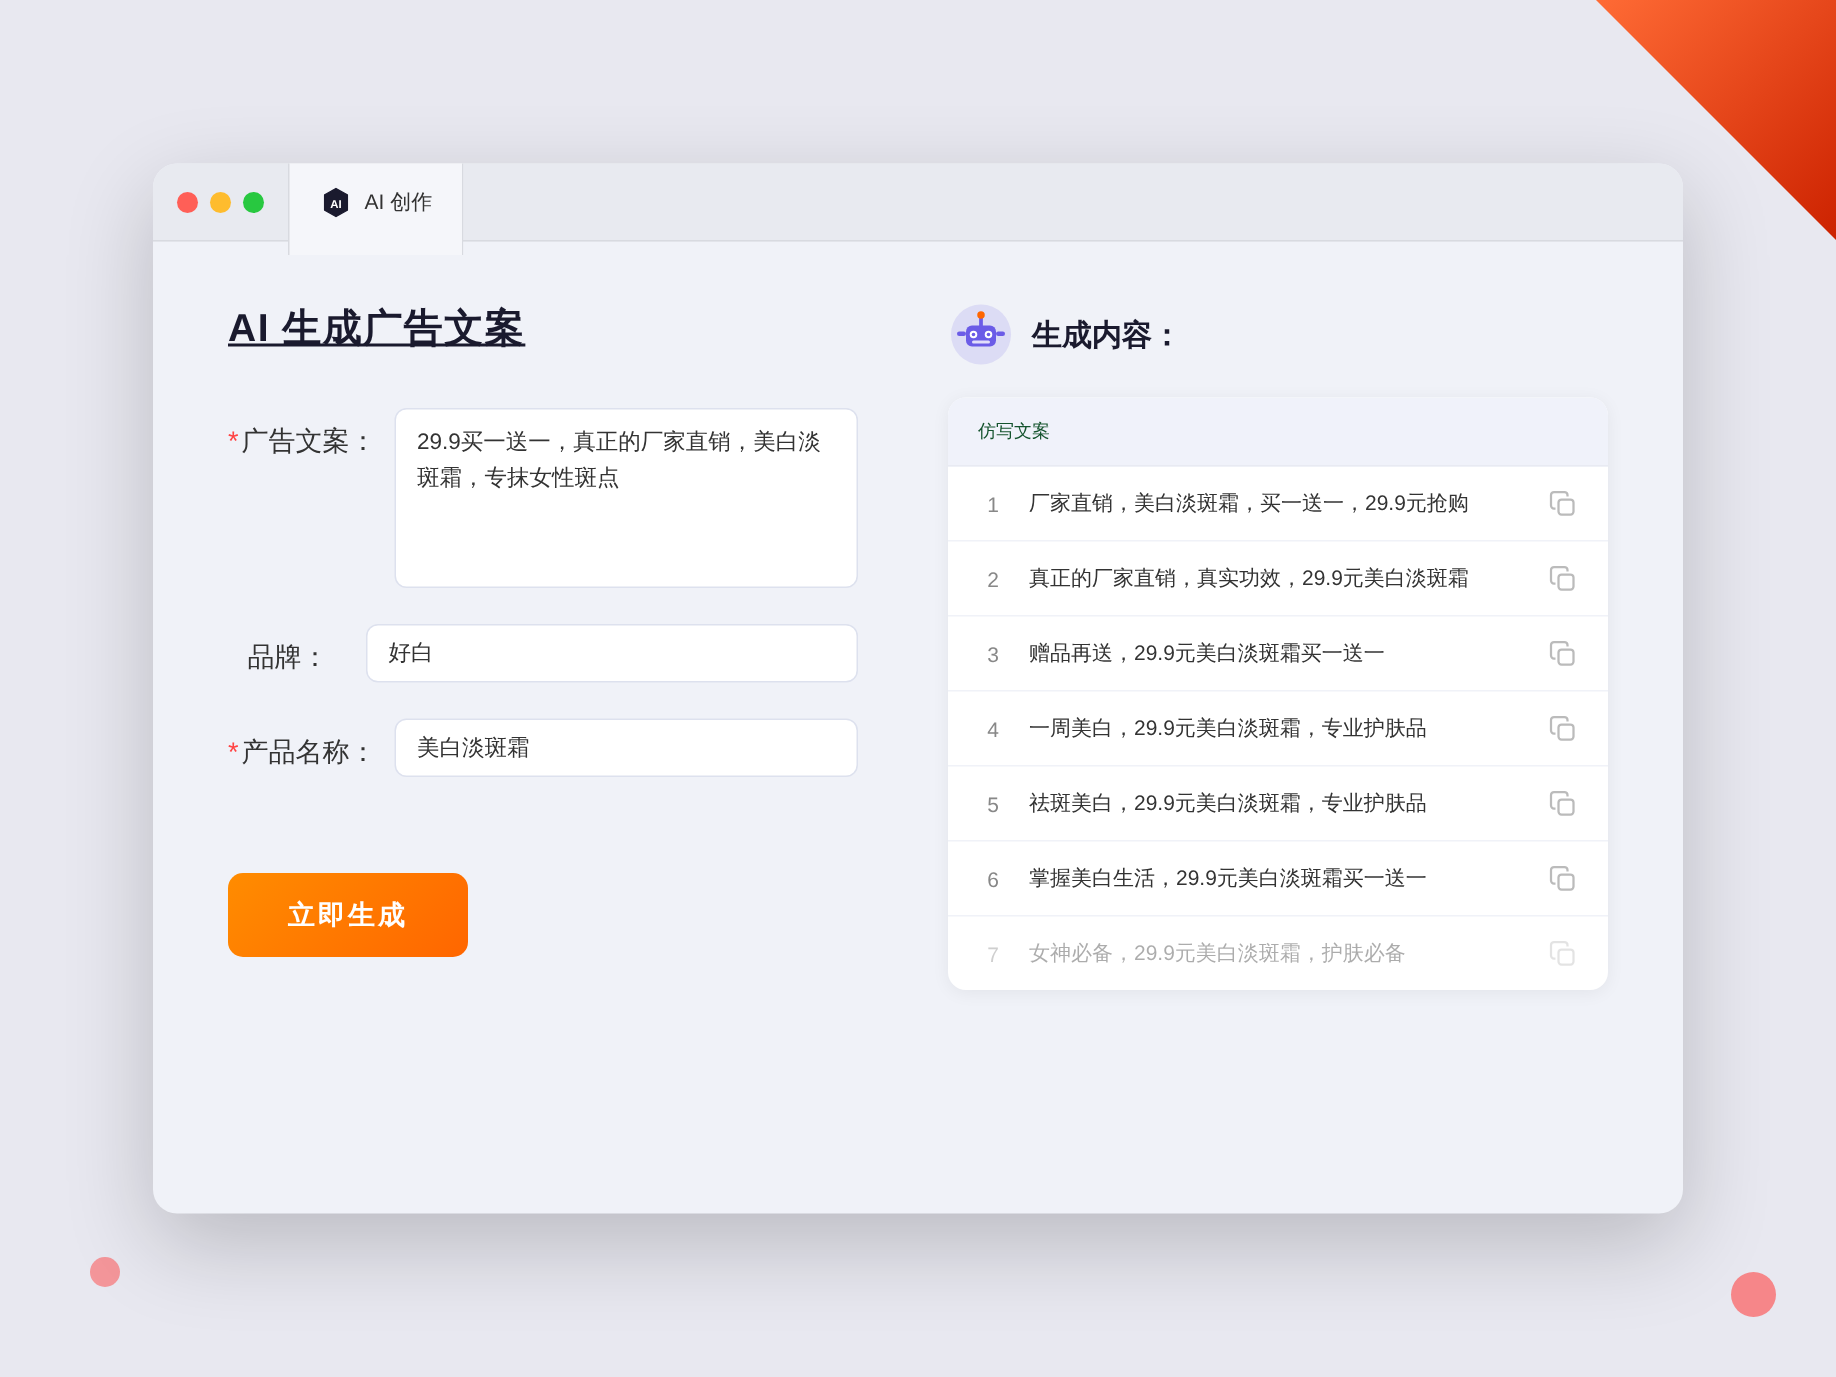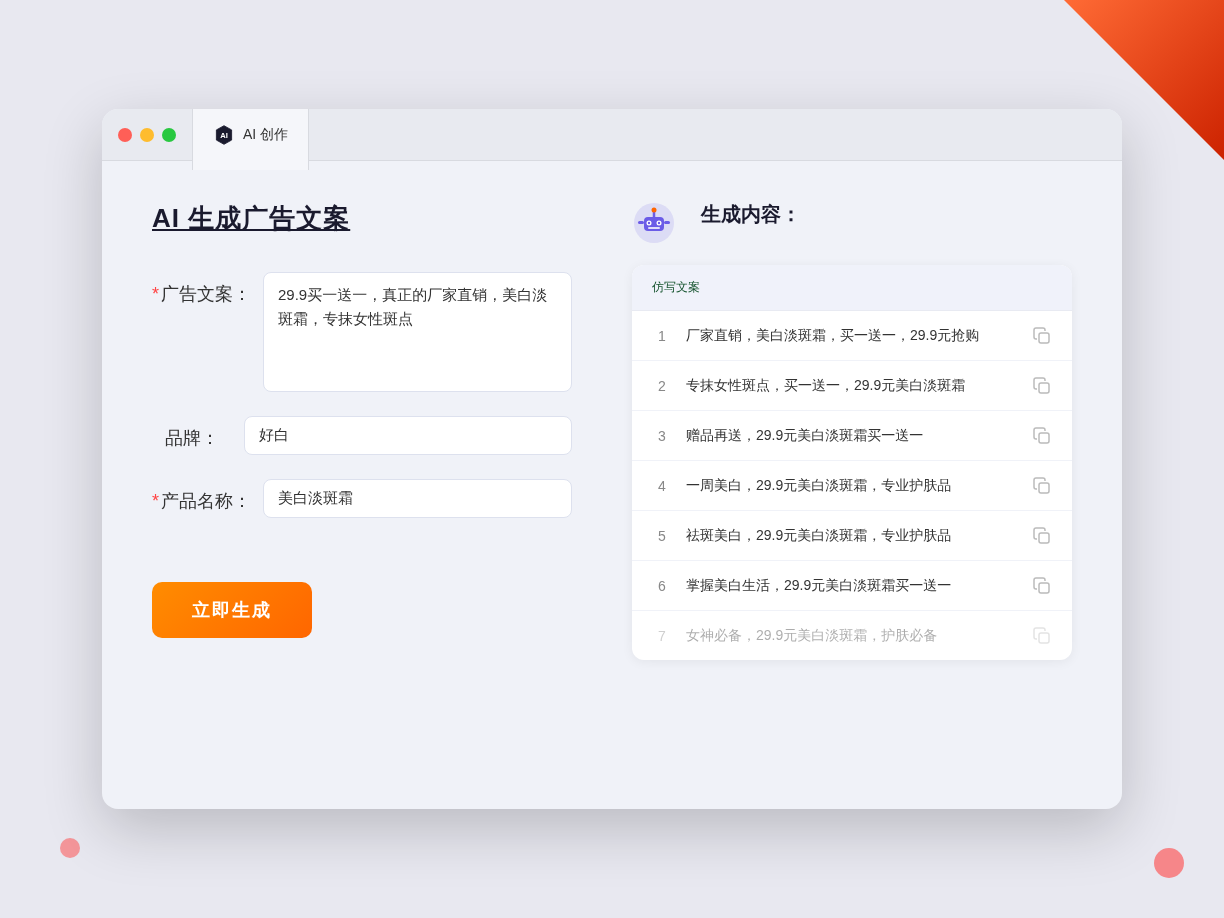--- a/index.html
+++ b/index.html
@@ -184,21 +184,22 @@
       text-align: right;
     }
 
     
     .right-panel {
       flex: 1;
     }
 
     .result-header {
       display: flex;
-      gap: 25px;
+      align-items: center;
+      gap: 12px;
       margin-bottom: 20px;
     }
 
     .robot-icon {
       width: 44px;
       height: 44px;
     }
 
     .result-title {
       font-size: 20px;
@@ -347,21 +348,21 @@
             <div class="result-row">
       <span class="row-number">1</span>
       <span class="row-text">厂家直销，美白淡斑霜，买一送一，29.9元抢购</span>
       <svg class="copy-icon" viewBox="0 0 20 20" fill="none" xmlns="http://www.w3.org/2000/svg">
         <rect x="7" y="7" width="10" height="10" rx="2" stroke="#bbb" stroke-width="1.5"></rect>
         <path d="M5 13H4a2 2 0 01-2-2V4a2 2 0 012-2h7a2 2 0 012 2v1" stroke="#bbb" stroke-width="1.5" fill="none"></path>
       </svg>
     </div>
             <div class="result-row">
       <span class="row-number">2</span>
-      <span class="row-text">专抹女性斑点，买一送一，29.9元美白淡斑霜</span>
+      <span class="row-text">真正的厂家直销，真实功效，29.9元美白淡斑霜</span>
       <svg class="copy-icon" viewBox="0 0 20 20" fill="none" xmlns="http://www.w3.org/2000/svg">
         <rect x="7" y="7" width="10" height="10" rx="2" stroke="#bbb" stroke-width="1.5"></rect>
         <path d="M5 13H4a2 2 0 01-2-2V4a2 2 0 012-2h7a2 2 0 012 2v1" stroke="#bbb" stroke-width="1.5" fill="none"></path>
       </svg>
     </div>
             <div class="result-row">
       <span class="row-number">3</span>
       <span class="row-text">赠品再送，29.9元美白淡斑霜买一送一</span>
       <svg class="copy-icon" viewBox="0 0 20 20" fill="none" xmlns="http://www.w3.org/2000/svg">
         <rect x="7" y="7" width="10" height="10" rx="2" stroke="#bbb" stroke-width="1.5"></rect>

